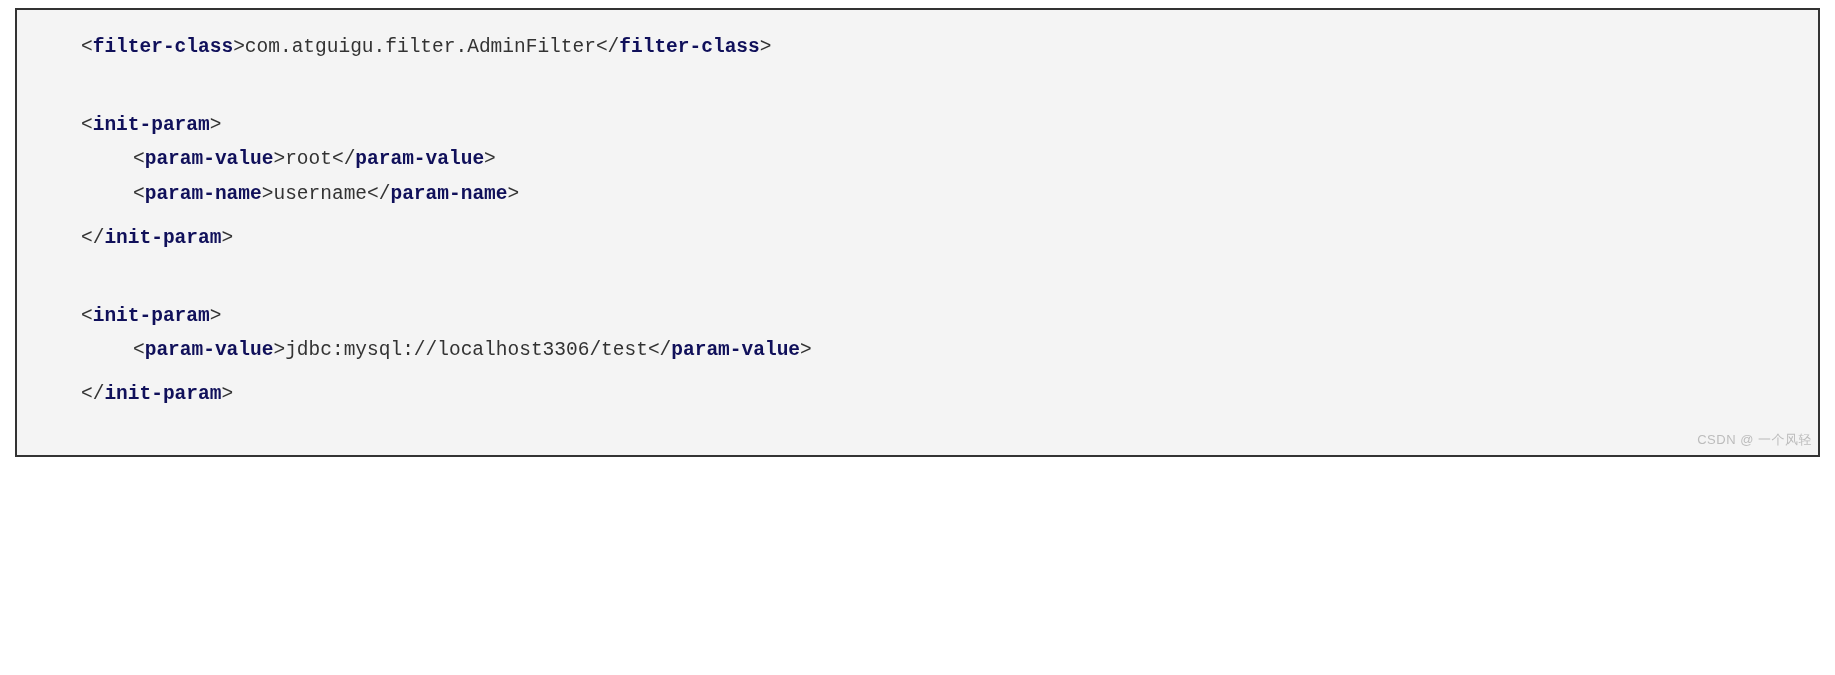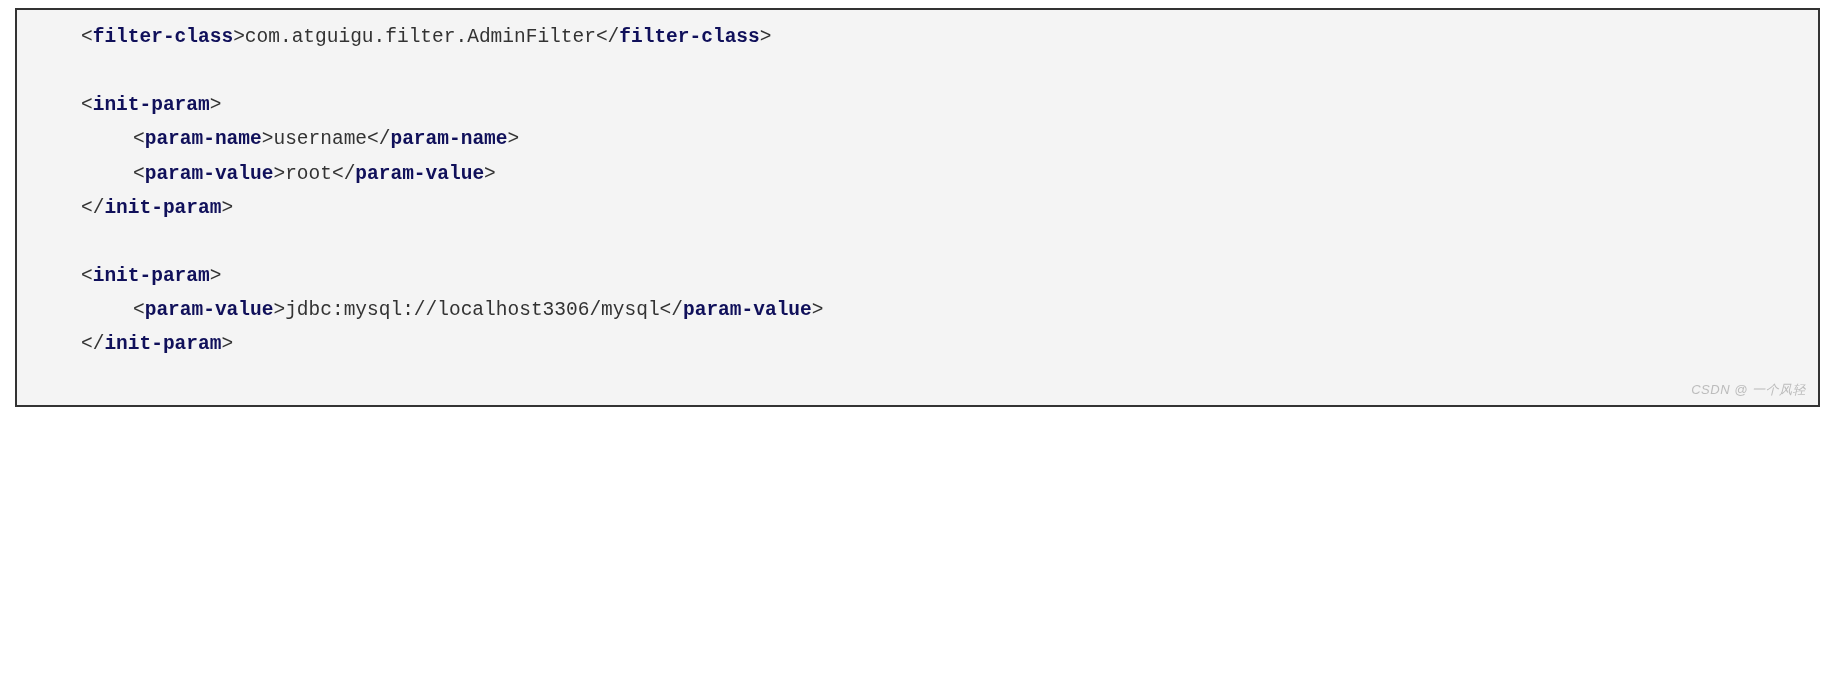--- a/index.html
+++ b/index.html
@@ -19,62 +19,61 @@
       font-size: 19.5px;
       line-height: 1.75;
       color: #333333;
       overflow: auto;
       position: relative;
     }
     .line {
       white-space: pre;
       font-family: Consolas, "Courier New", monospace;
     }
-    .indent1 { padding-left: 52px; }
+    .indent1 { padding-left: 52px; margin-top: 10px; }
     .indent2 { padding-left: 104px; }
     .indent0 { padding-left: 0; }
     .blank { height: 1.75em; }
     .b { color: #333333; }
     .tag { color: #10105a; font-weight: bold; }
     .txt { color: #333333; }
     .watermark {
       position: absolute;
-      right: 12px;
+      right: 6px;
       bottom: 4px;
       font-size: 13px;
       color: rgba(120,120,120,0.45);
       font-family: sans-serif;
       letter-spacing: 0.5px;
       user-select: none;
-      font-style: italic;
     }
   </style>
 </head>
 <body>
 
 <div class="code-box">
 
   <div class="line indent1"><span class="b">&lt;</span><span class="tag">filter-class</span><span class="b">&gt;</span><span class="txt">com.atguigu.filter.AdminFilter</span><span class="b">&lt;/</span><span class="tag">filter-class</span><span class="b">&gt;</span></div>
 
   <div class="blank"></div>
 
   <div class="line indent1"><span class="b">&lt;</span><span class="tag">init-param</span><span class="b">&gt;</span></div>
 
+  <div class="line indent2"><span class="b">&lt;</span><span class="tag">param-value</span><span class="b">&gt;</span><span class="txt">root</span><span class="b">&lt;/</span><span class="tag">param-value</span><span class="b">&gt;</span></div>
+
   <div class="line indent2"><span class="b">&lt;</span><span class="tag">param-name</span><span class="b">&gt;</span><span class="txt">username</span><span class="b">&lt;/</span><span class="tag">param-name</span><span class="b">&gt;</span></div>
-
-  <div class="line indent2"><span class="b">&lt;</span><span class="tag">param-value</span><span class="b">&gt;</span><span class="txt">root</span><span class="b">&lt;/</span><span class="tag">param-value</span><span class="b">&gt;</span></div>
 
   <div class="line indent1"><span class="b">&lt;/</span><span class="tag">init-param</span><span class="b">&gt;</span></div>
 
   <div class="blank"></div>
 
   <div class="line indent1"><span class="b">&lt;</span><span class="tag">init-param</span><span class="b">&gt;</span></div>
 
 
-  <div class="line indent2"><span class="b">&lt;</span><span class="tag">param-value</span><span class="b">&gt;</span><span class="txt">jdbc:mysql://localhost3306/mysql</span><span class="b">&lt;/</span><span class="tag">param-value</span><span class="b">&gt;</span></div>
+  <div class="line indent2"><span class="b">&lt;</span><span class="tag">param-value</span><span class="b">&gt;</span><span class="txt">jdbc:mysql://localhost3306/test</span><span class="b">&lt;/</span><span class="tag">param-value</span><span class="b">&gt;</span></div>
 
   <div class="line indent1"><span class="b">&lt;/</span><span class="tag">init-param</span><span class="b">&gt;</span></div>
 
   <div class="blank"></div>
 
 
   <div class="watermark">CSDN @ 一个风轻</div>
 </div>
 
 </body></html>

